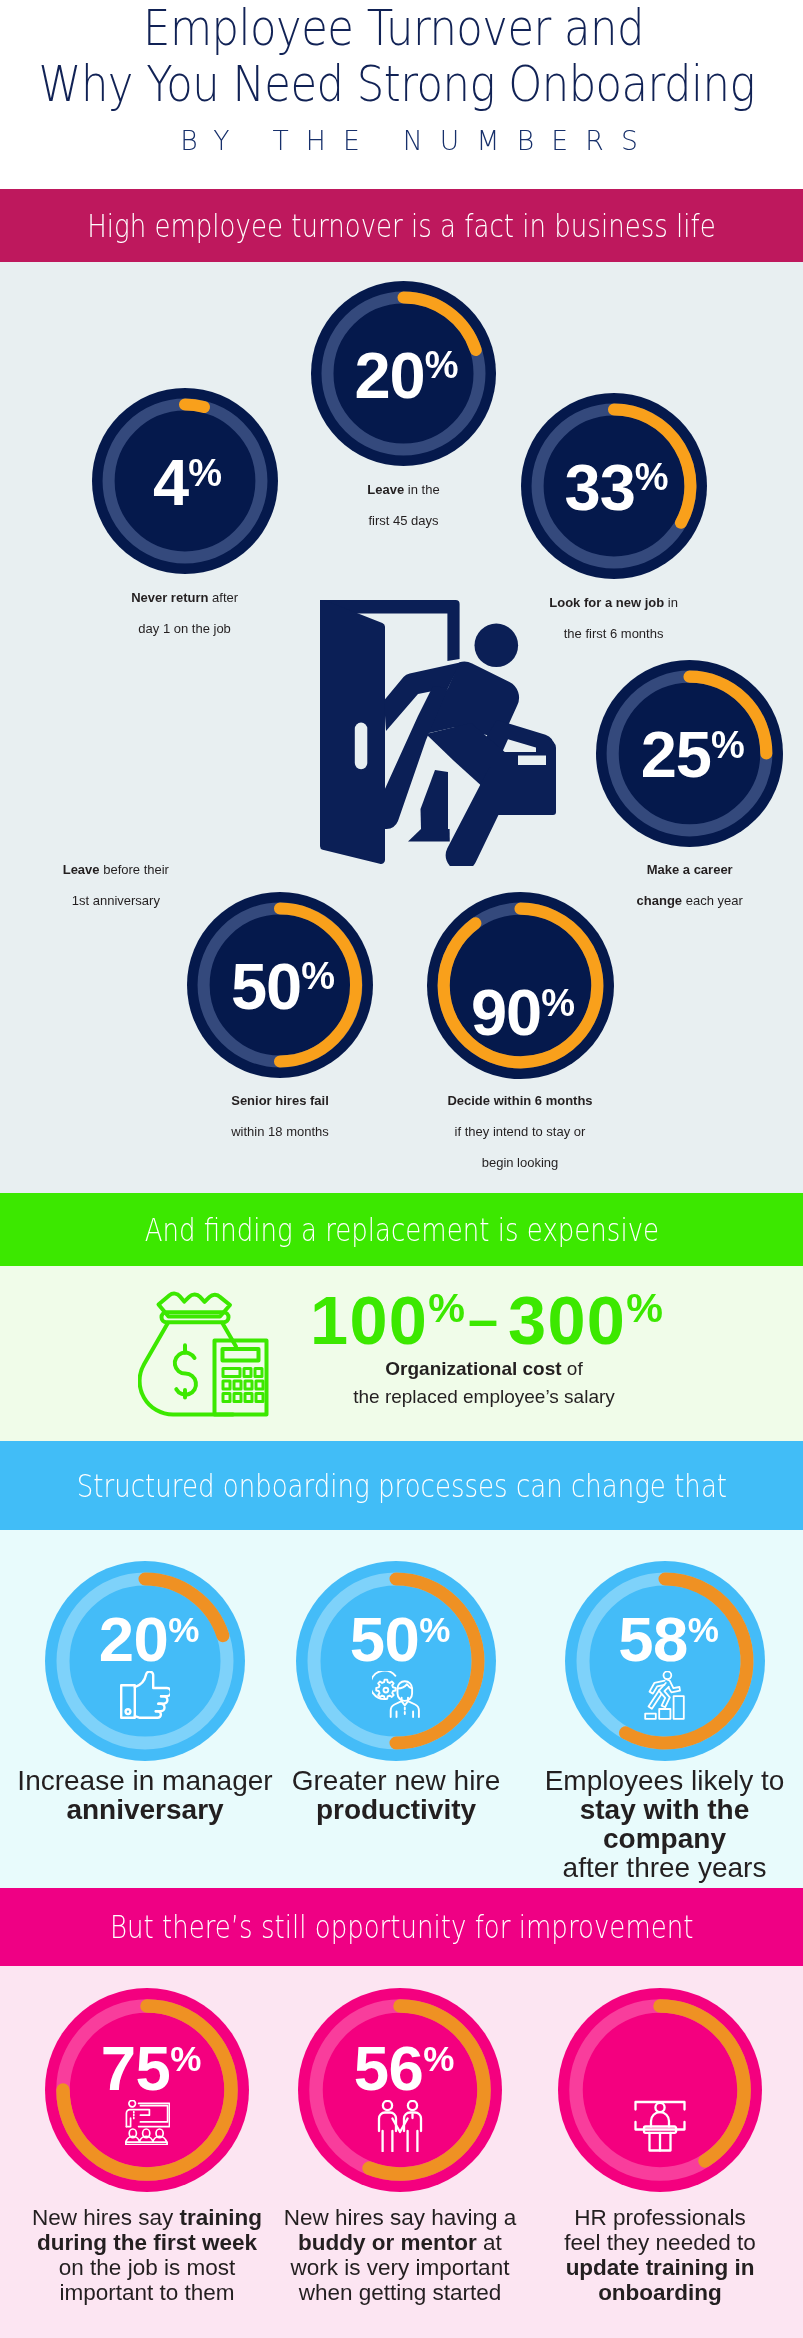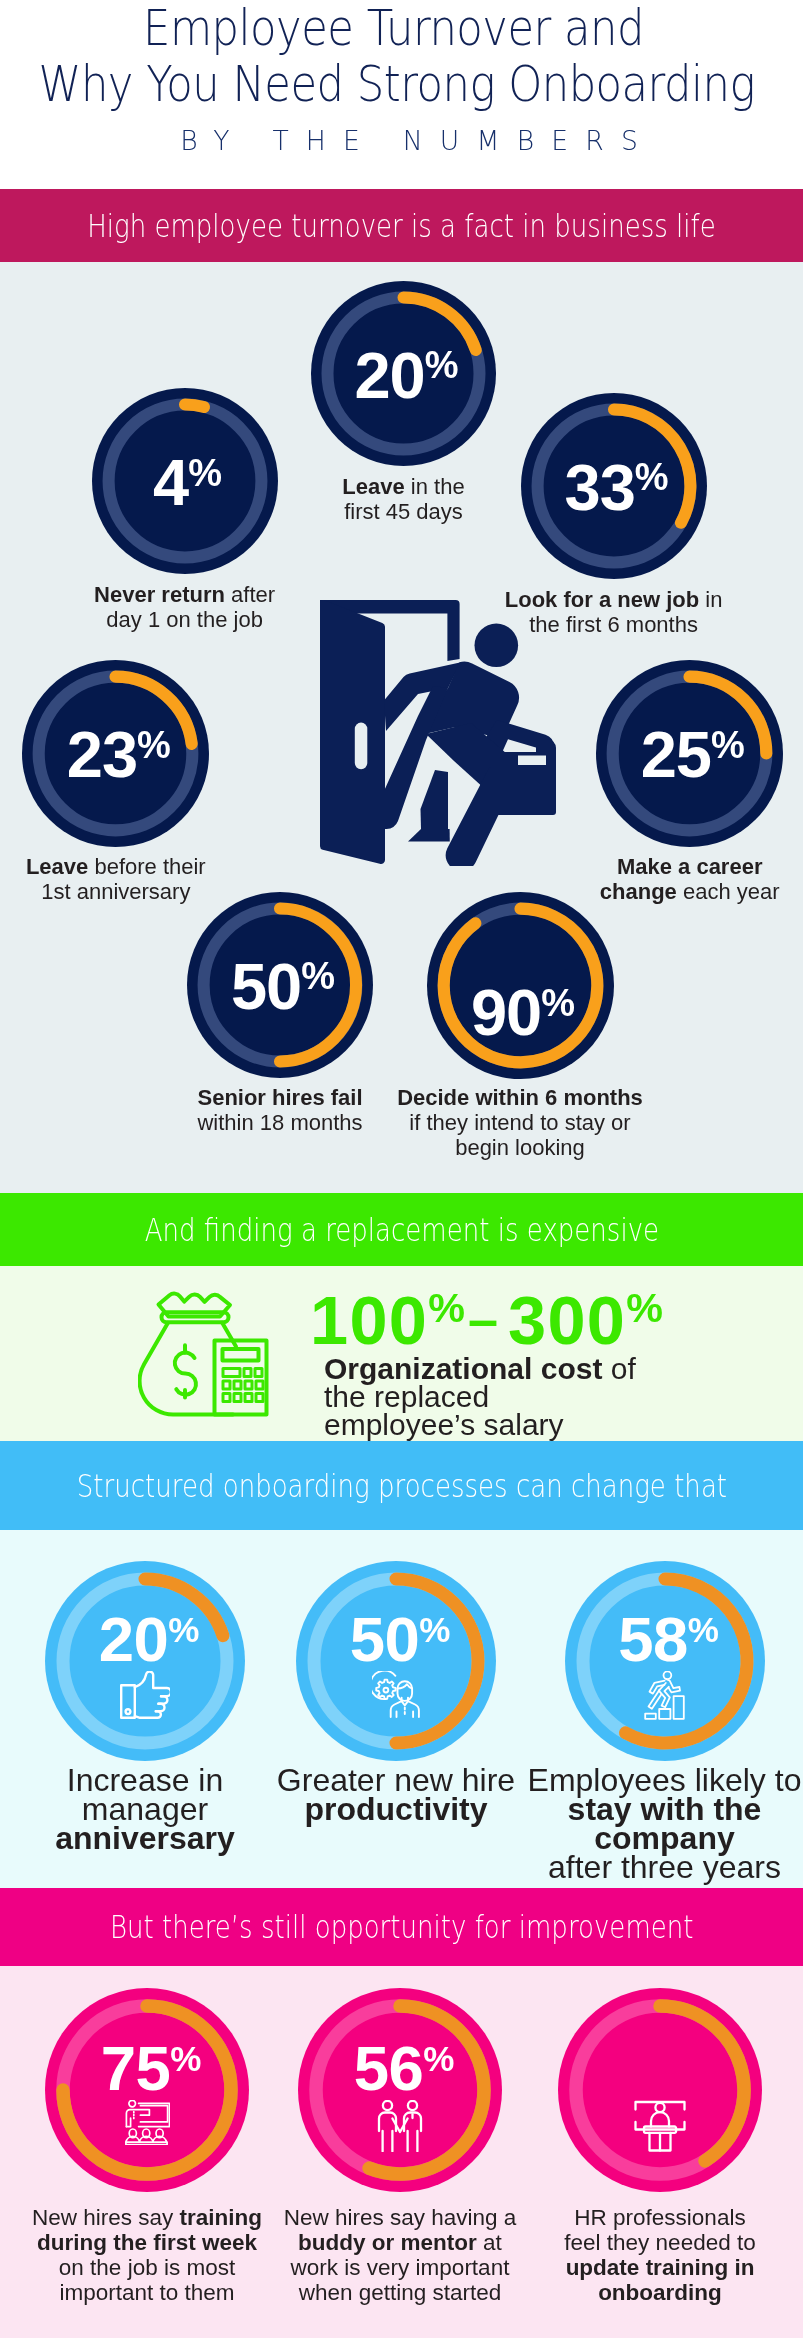--- a/index.html
+++ b/index.html
@@ -38,35 +38,35 @@
   
   .donut{position:absolute;}
   .donut svg{display:block;}
   .dval{position:absolute;left:6px;right:0;text-align:center;color:#fff;
         font-weight:700;font-size:65px;line-height:65px;letter-spacing:-1px;}
   .dval .pc{font-size:38px;vertical-align:baseline;position:relative;top:-19.5px;letter-spacing:0;}
   .donut.sm .dval{left:8px;font-size:63.5px;line-height:63.5px;letter-spacing:-0.6px;}
   .donut.sm .dval .pc{font-size:35px;top:-19.5px;}
 
   .cap{position:absolute;text-align:center;color:#231f20;
-       font-size:22px;line-height:25px;font-weight:400;}
+       font-size:13px;line-height:31px;font-weight:400;}
   .cap b{font-weight:700;}
-  .bcap{font-size:32px;line-height:29px;}
+  .bcap{font-size:28px;line-height:29px;}
   .pcap{font-size:22.5px;line-height:25px;}
   .dicon{position:absolute;left:0;right:0;display:flex;justify-content:center;}
   .dicon svg{display:block;}
 
   
   .gbig{position:absolute;color:#3ce800;font-weight:700;font-size:68.5px;
         line-height:68.5px;letter-spacing:1.3px;white-space:nowrap;}
   .gbig .pc{font-size:41.3px;position:relative;top:-22px;letter-spacing:0;}
   .gbig .dash{font-size:54px;font-weight:700;position:relative;top:-6px;
               margin:0 10px 0 3px;letter-spacing:0;display:inline-block;}
-  .gcap{position:absolute;text-align:left;color:#231f20;
-        font-size:30px;line-height:28.2px;font-weight:400;}
+  .gcap{position:absolute;text-align:center;color:#231f20;
+        font-size:19px;line-height:28.2px;font-weight:400;}
   .gcap b{font-weight:700;}
 
 </style>
 </head>
 <body>
 
 <div class="page">
 
   <div class="hdr">
     <h1><span>Employee Turnover and</span><br><span>Why You Need Strong Onboarding</span></h1>
@@ -97,28 +97,20 @@
       <div class="cap" style="left:288.5px;top:212px;width:230px;"><b>Leave</b> in the<br>first 45 days</div>
       <div class="donut" style="left:520.6px;top:130.5px;width:186px;height:186px;">
         <svg width="186" height="186" viewBox="0 0 186 186">
           <circle cx="93" cy="93" r="93" fill="#05194c"></circle>
           <circle cx="93" cy="93" r="76.4108108108108" fill="none" stroke="#34497c" stroke-width="12.064864864864864"></circle>
           <path d="M 93.00 16.59 A 76.4108108108108 76.4108108108108 0 0 1 159.96 129.81" fill="none" stroke="#f9a01b" stroke-width="12.064864864864864" stroke-linecap="round"></path>
         </svg>
         <div class="dval" style="top:62px;">33<span class="pc">%</span></div>
       </div>
       <div class="cap" style="left:483.6px;top:325px;width:260px;"><b>Look for a new job</b> in<br>the first 6 months</div>
-      <div class="donut" style="left:22.299999999999997px;top:397.5px;width:187px;height:187px;">
-        <svg width="187" height="187" viewBox="0 0 187 187">
-          <circle cx="93.5" cy="93.5" r="93.5" fill="#05194c"></circle>
-          <circle cx="93.5" cy="93.5" r="76.82162162162162" fill="none" stroke="#34497c" stroke-width="12.129729729729728"></circle>
-          <path d="M 93.50 16.68 A 76.82162162162162 76.82162162162162 0 0 1 169.72 83.87" fill="none" stroke="#f9a01b" stroke-width="12.129729729729728" stroke-linecap="round"></path>
-        </svg>
-        <div class="dval" style="top:62.5px;">23<span class="pc">%</span></div>
-      </div>
       <div class="cap" style="left:-4.200000000000003px;top:592px;width:240px;"><b>Leave</b> before their<br>1st anniversary</div>
       <div class="donut" style="left:596.2px;top:397.5px;width:187px;height:187px;">
         <svg width="187" height="187" viewBox="0 0 187 187">
           <circle cx="93.5" cy="93.5" r="93.5" fill="#05194c"></circle>
           <circle cx="93.5" cy="93.5" r="76.82162162162162" fill="none" stroke="#34497c" stroke-width="12.129729729729728"></circle>
           <path d="M 93.50 16.68 A 76.82162162162162 76.82162162162162 0 0 1 170.32 93.50" fill="none" stroke="#f9a01b" stroke-width="12.129729729729728" stroke-linecap="round"></path>
         </svg>
         <div class="dval" style="top:62.5px;">25<span class="pc">%</span></div>
       </div>
       <div class="cap" style="left:569.7px;top:592px;width:240px;"><b>Make a career</b><br><b>change</b> each year</div>

